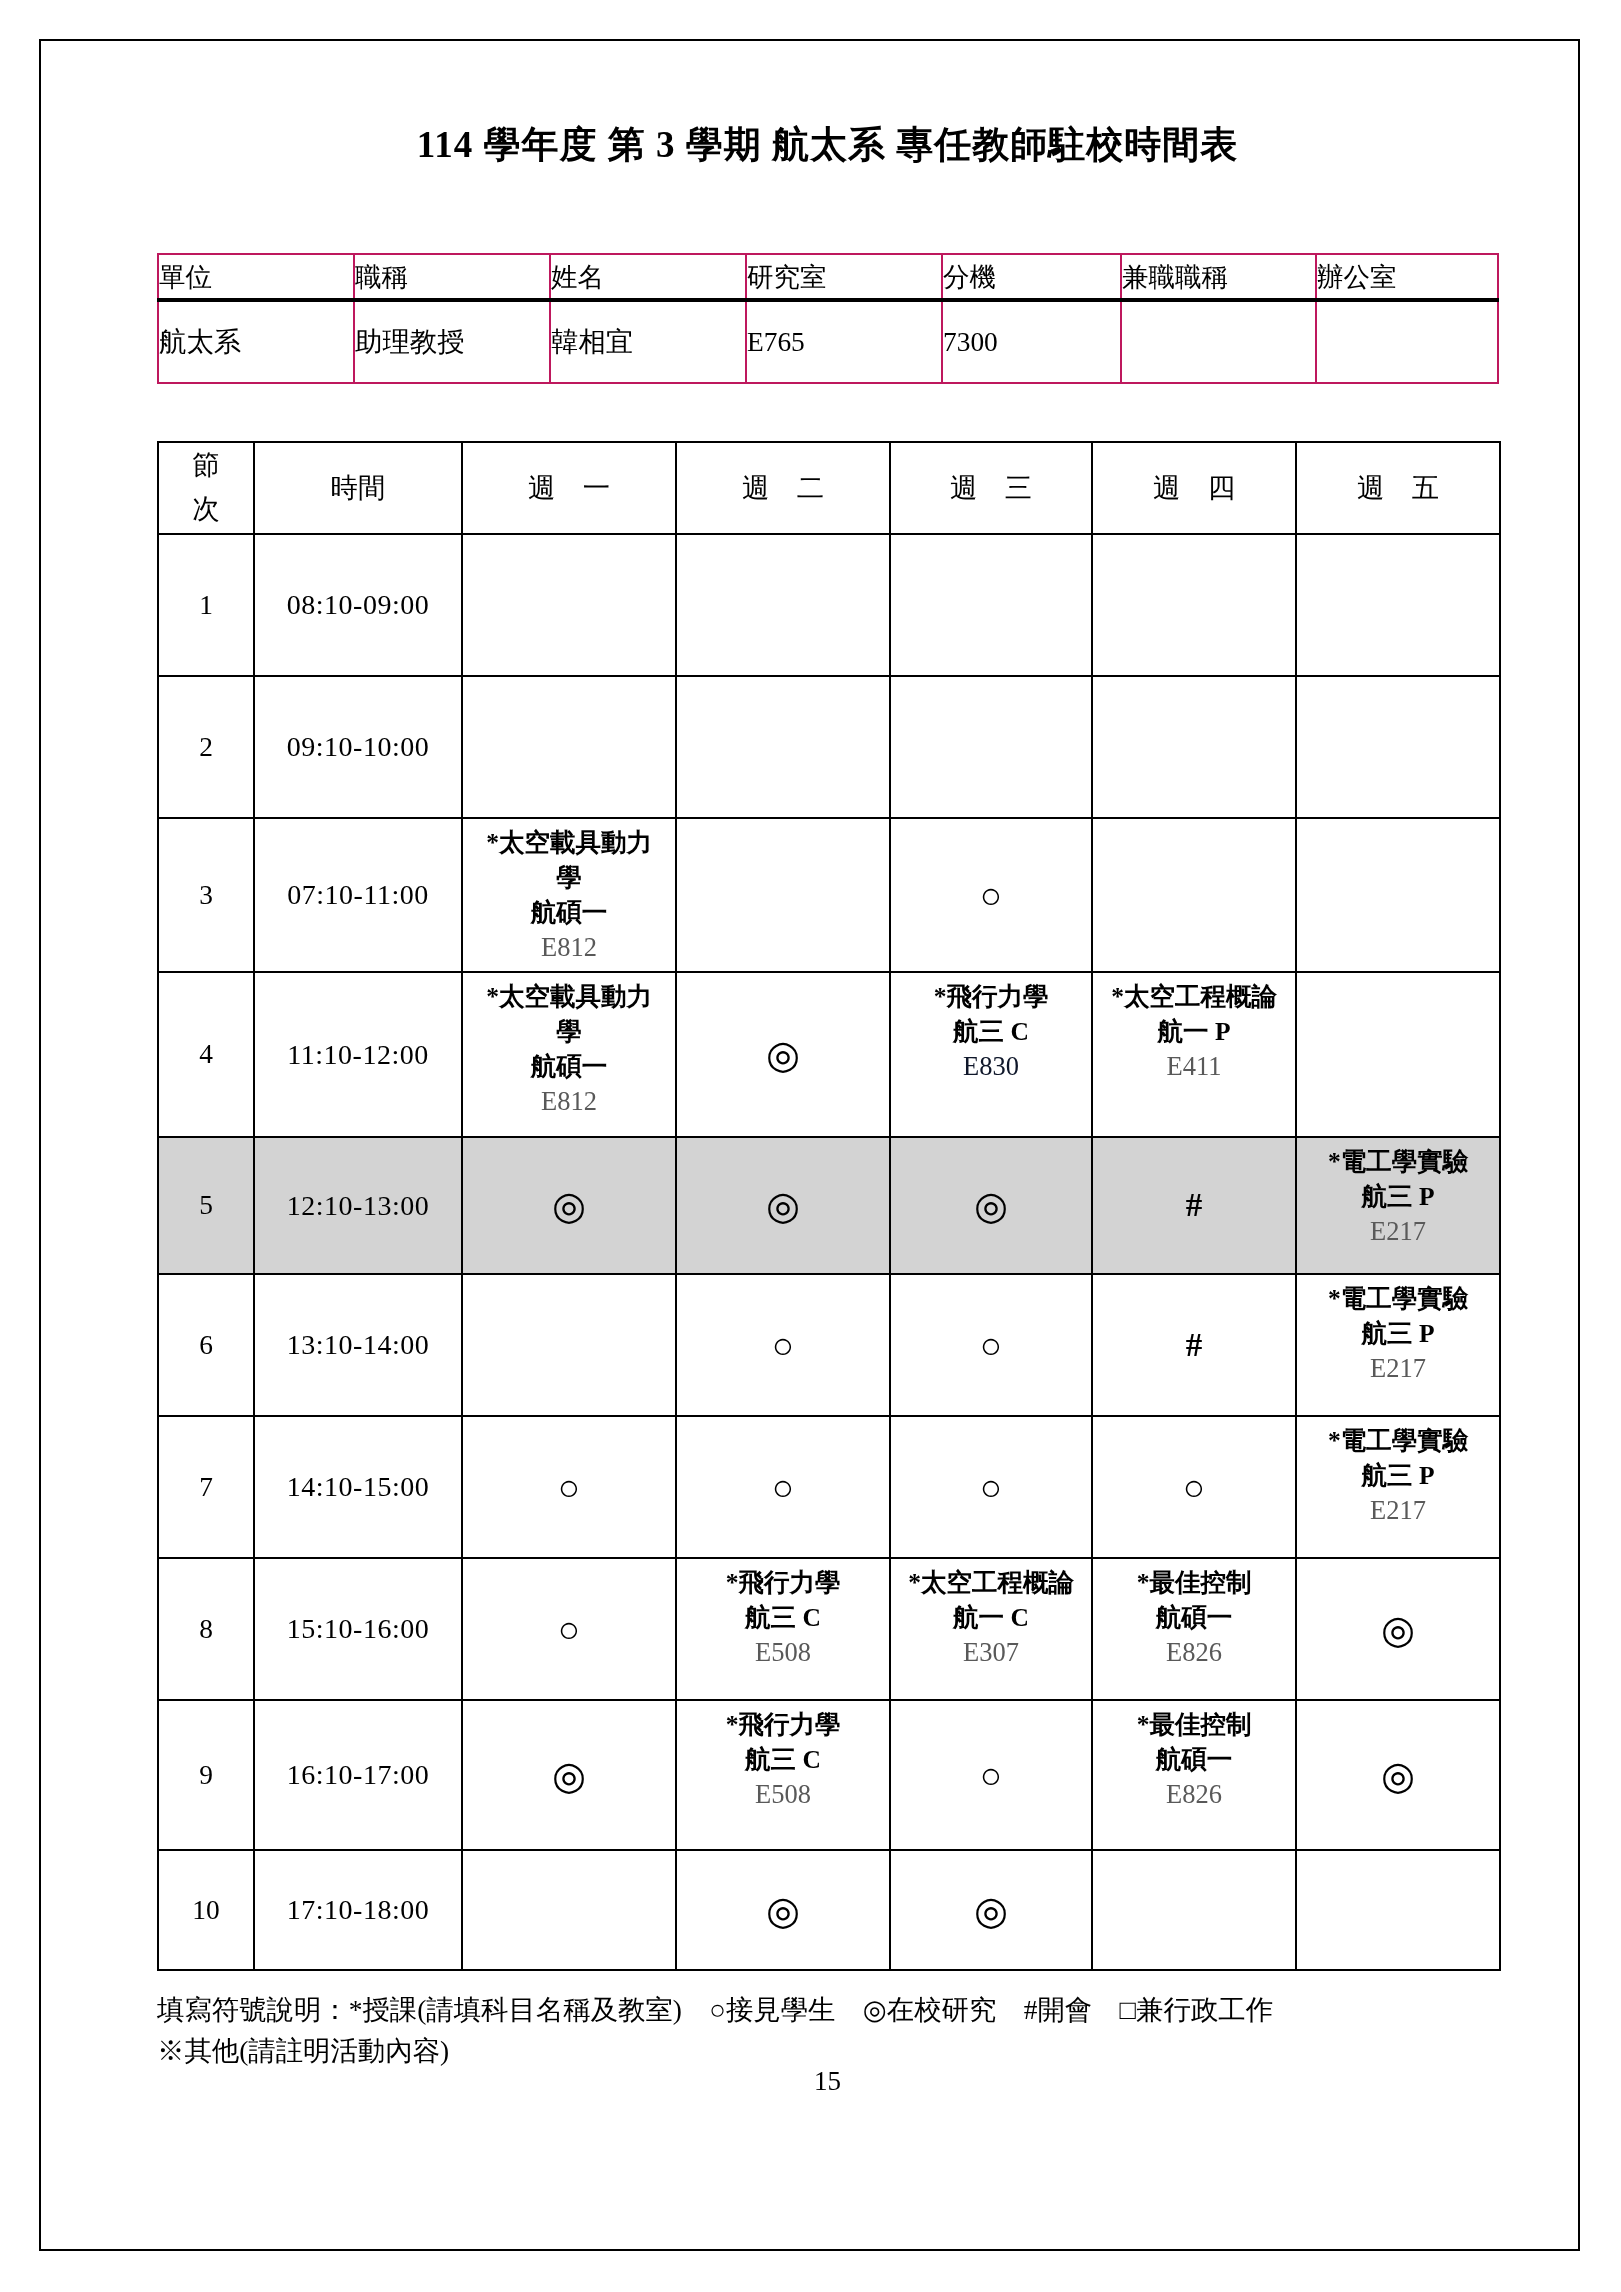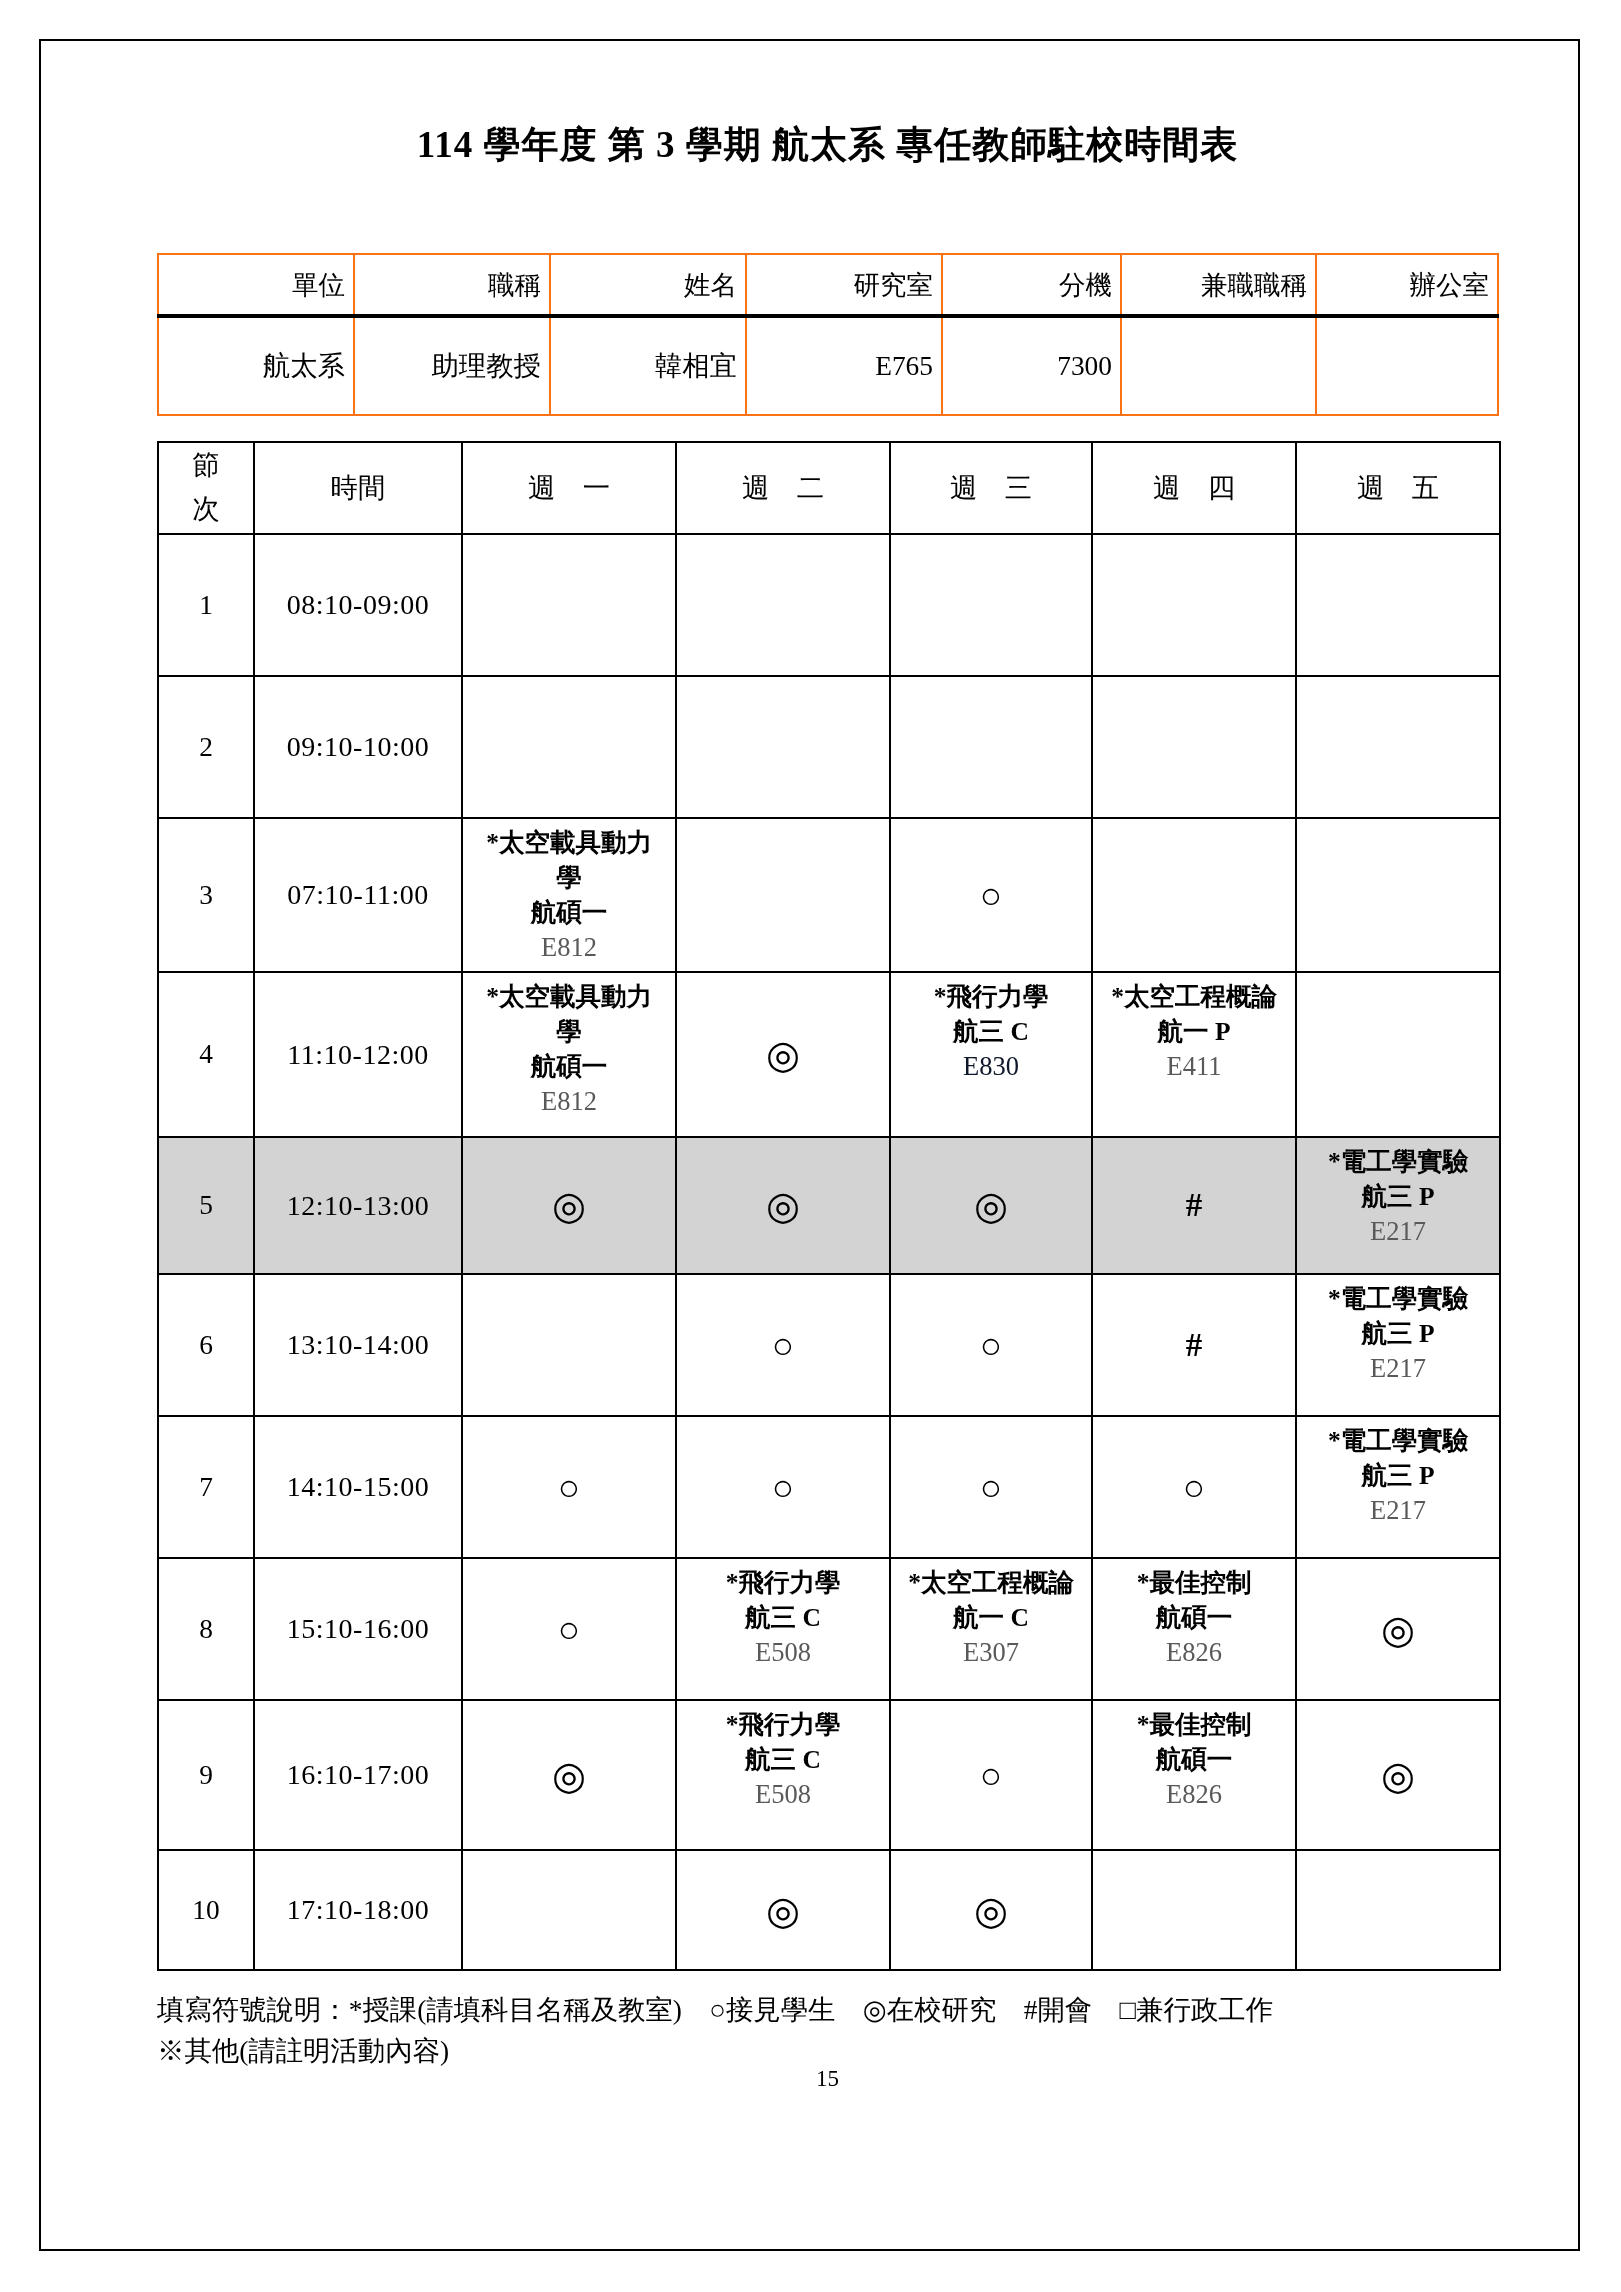--- a/index.html
+++ b/index.html
@@ -4,21 +4,21 @@
 <style>
   html,body{margin:0;padding:0;background:#e8e8e8;}
   .page{position:relative;width:1621px;height:2293px;background:#ffffff;margin:0 auto;
         font-family:"Liberation Serif","DejaVu Serif",serif;color:#000;overflow:hidden;}
   .frame{position:absolute;left:39px;top:39px;width:1537px;height:2208px;border:2.9px solid #000;}
   .title{position:absolute;left:157px;top:120px;width:1341px;text-align:center;
          font-size:37px;font-weight:bold;letter-spacing:1px;white-space:nowrap;}
   
   .info-table{position:absolute;left:157px;top:253px;width:1341px;border-collapse:collapse;
               table-layout:fixed;border:2.9px solid #000;}
-  .info-table th,.info-table td{border:2px solid #f97316;text-align:right;padding:8px;overflow:hidden;}
+  .info-table th,.info-table td{border:2px solid #be185d;text-align:left;padding:0;overflow:hidden;}
   .info-table th{height:43px;font-size:26.5px;font-weight:normal;border-bottom:4.9px solid #000;}
   .info-table td{height:80px;font-size:27.4px;}
   
   .schedule{position:absolute;left:157px;top:441px;width:1341px;border-collapse:collapse;
             table-layout:fixed;border:2.9px solid #000;}
   .schedule th,.schedule td{border:2.9px solid #000;border-left-width:2px;border-right-width:2px;
             text-align:center;vertical-align:middle;padding:0;overflow:hidden;}
   .schedule thead th{height:90px;font-size:27.4px;font-weight:normal;}
   .period-head span{display:inline-block;width:1.15em;line-height:1.6;word-break:break-all;text-align:center;}
   .period-cell{font-size:27.4px;}
@@ -28,21 +28,21 @@
   .course-name,.course-group{font-weight:bold;font-size:25.5px;line-height:35px;
         word-break:break-all;padding:0 12px;}
   .course-room{font-size:26.5px;line-height:35px;color:#595959;font-weight:normal;}
   .symbol{display:inline-block;line-height:1;}
   .sym-circle{font-size:37px;}
   .sym-double{font-size:39px;}
   .sym-hash{font-size:33px;font-weight:bold;}
   tr.shaded td{background:#d3d3d3;}
   
   .legend{position:absolute;left:157px;top:1990px;width:1362px;font-size:27.4px;line-height:1.5;}
-  .pageno{position:absolute;left:157px;top:2066px;width:1341px;text-align:center;font-size:23px;}
+  .pageno{position:absolute;left:157px;top:2066px;width:1341px;text-align:center;font-size:27px;}
 </style>
 </head>
 <body>
 
 <div class="page">
   <div class="frame"></div>
 
   <div class="title">114 學年度 第 3 學期 航太系 專任教師駐校時間表</div>
 
   <table class="info-table">

